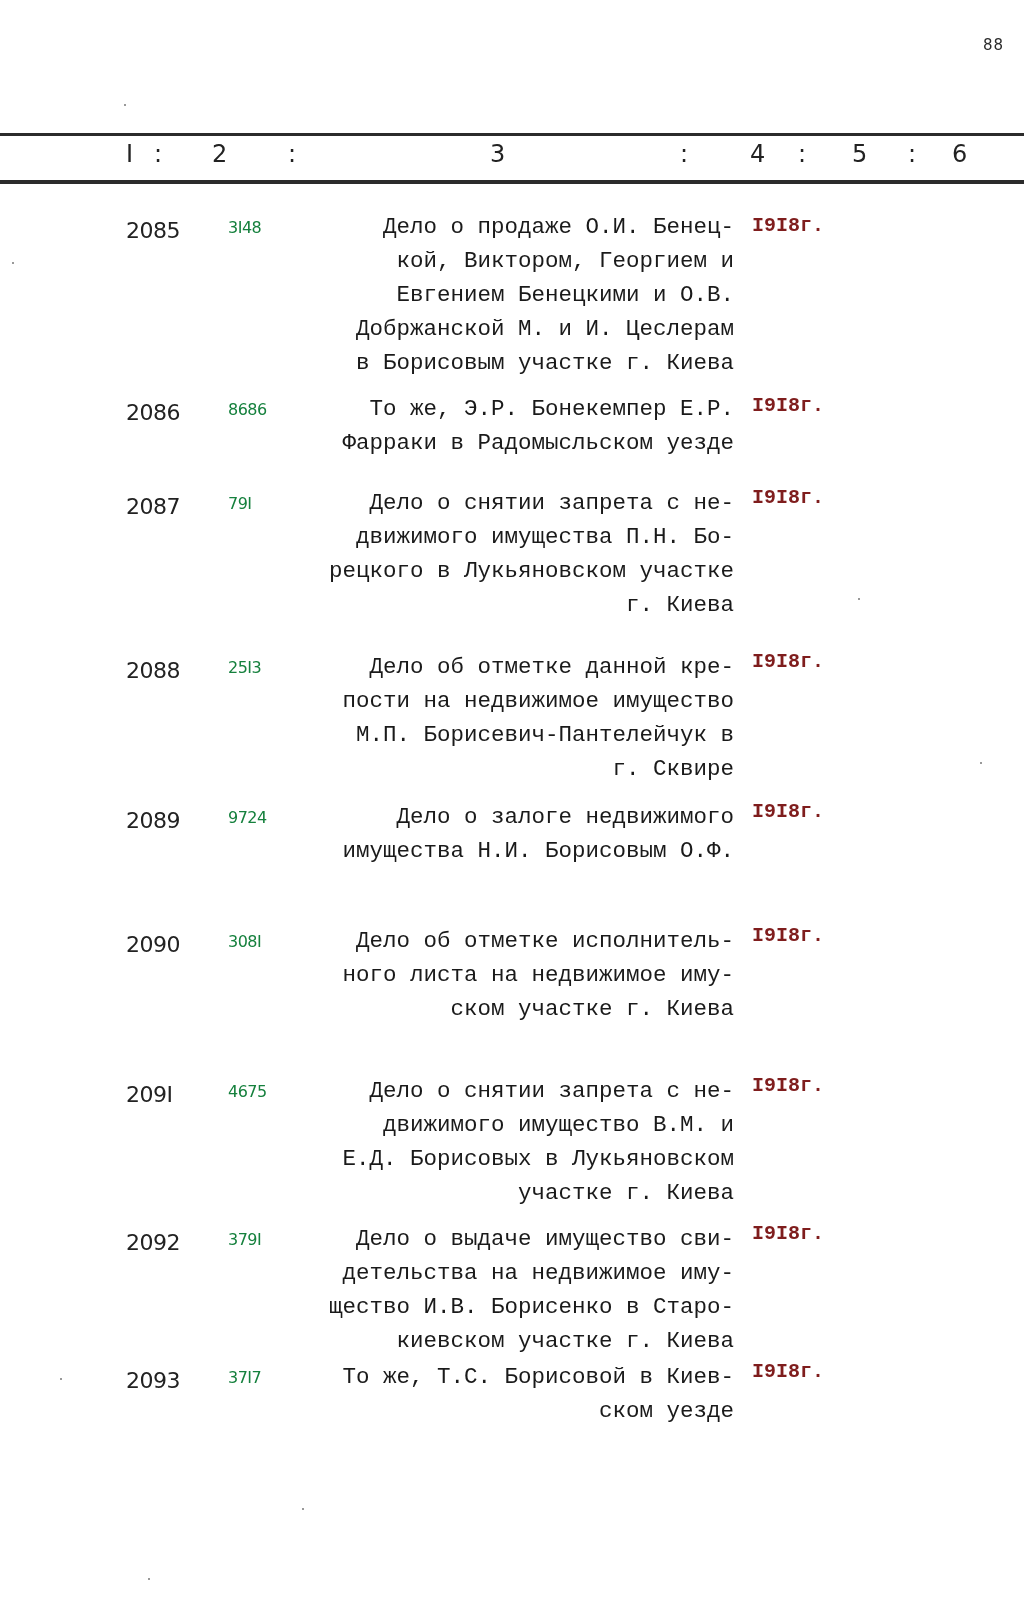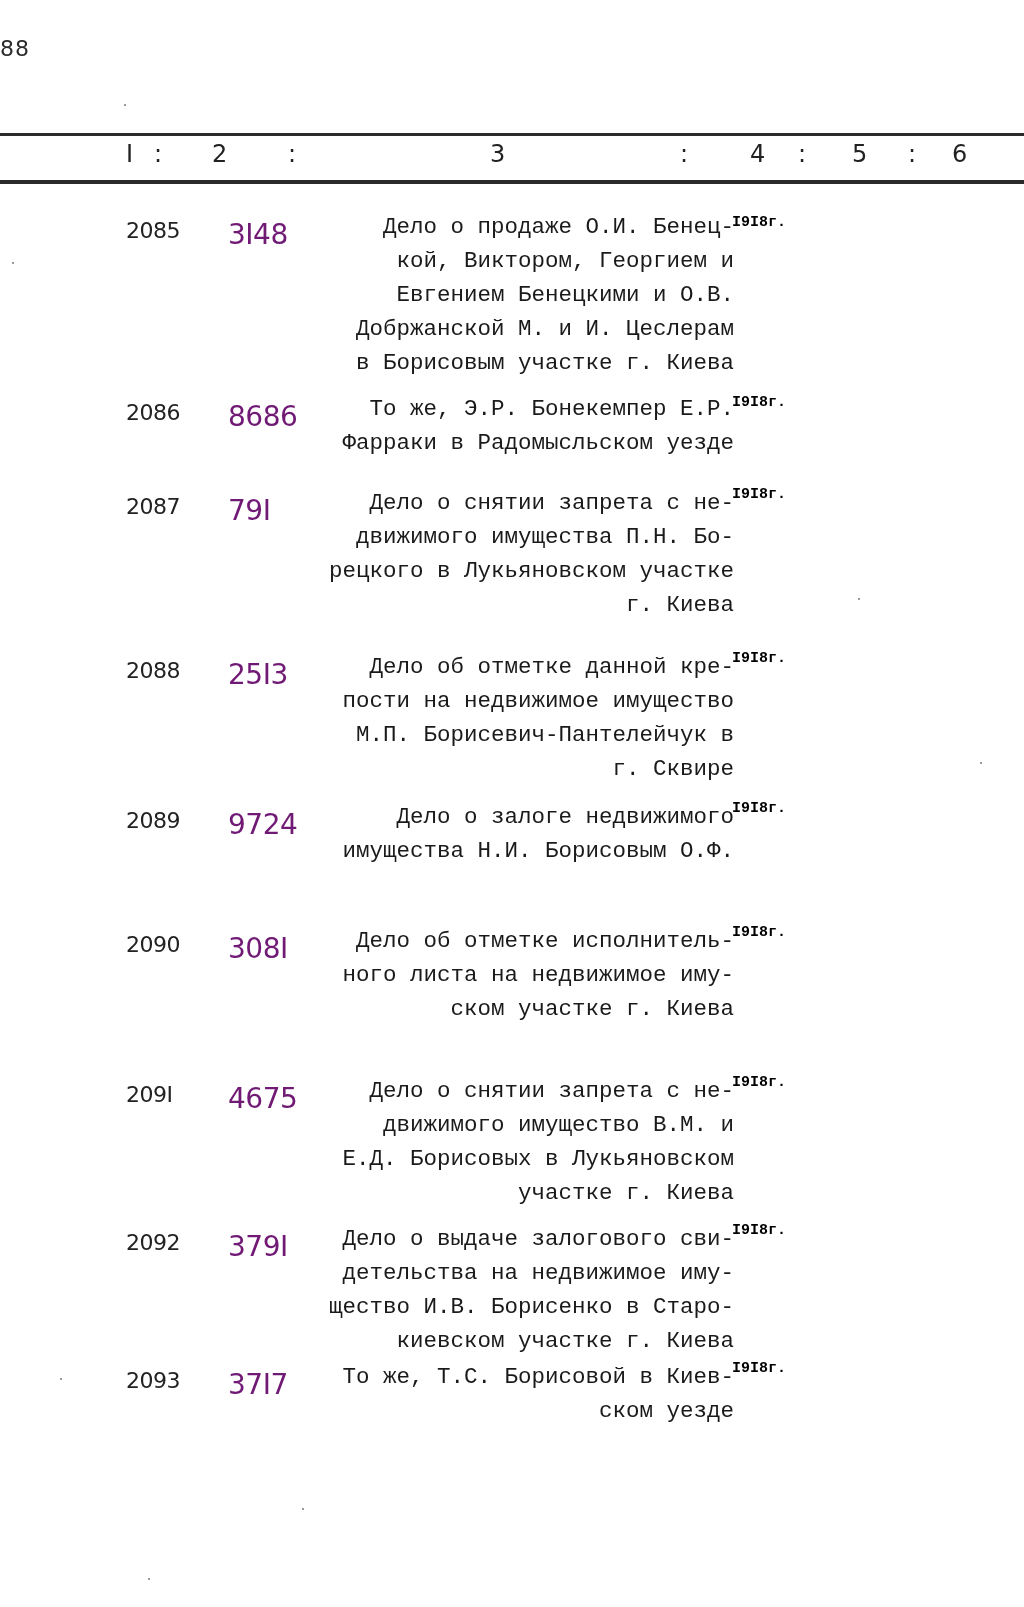--- a/index.html
+++ b/index.html
@@ -3,52 +3,52 @@
   <meta charset="utf-8">
   <style>
     html, body { margin: 0; padding: 0; background: #ffffff; }
     body {
       width: 1024px; height: 1607px; position: relative; overflow: hidden;
       font-family: "Liberation Mono", "DejaVu Sans Mono", monospace;
       color: #1a1a1a;
     }
     .page-number {
       position: absolute; left: 0; width: 1004px; top: 36px;
-      text-align: left; font-family: "DejaVu Sans", sans-serif;
-      font-size: 22px; color: #2a2a2a; letter-spacing: 1px;
+      text-align: right; font-family: "DejaVu Sans", sans-serif;
+      font-size: 15px; color: #2a2a2a; letter-spacing: 1px;
     }
     .rule {
       position: absolute; left: 0; width: 1024px; height: 3px;
       background: #2b2b2b;
     }
     .rule.top { top: 133px; }
     .rule.bottom { top: 180px; height: 4px; }
     .col-header { position: absolute; top: 140px; height: 34px; left: 0; width: 1024px; font-family: "DejaVu Sans", sans-serif; font-size: 24px; color: #222; }
     .col-header span { position: absolute; top: 0; }
     .entries { position: absolute; left: 0; top: 0; width: 1024px; }
     .entry { position: absolute; left: 0; width: 1024px; }
     .entry .num {
       position: absolute; left: 126px; font-family: "DejaVu Sans", sans-serif;
       font-size: 22px; letter-spacing: -0.5px; color: #222;
     }
     .entry .inv {
       position: absolute; left: 228px; font-family: "DejaVu Sans", sans-serif;
-      font-size: 28px; letter-spacing: -0.5px; color: #701a75;
+      font-size: 16px; letter-spacing: -0.5px; color: #15803d;
     }
     .entry .title {
       position: absolute; left: 314px; width: 420px;
       font-size: 22.5px; line-height: 34px; color: #1a1a1a;
       font-family: "Liberation Mono", "DejaVu Sans Mono", monospace;
       text-align: right;
     }
     .entry .title .line { display: block; white-space: pre; }
     .entry .year {
-      position: absolute; left: 732px; font-size: 15px;
+      position: absolute; left: 752px; font-size: 20px;
       font-family: "Liberation Mono", "DejaVu Sans Mono", monospace;
-      color: #000000; font-weight: bold;
+      color: #7f1d1d; font-weight: bold;
     }
     .speck { position: absolute; width: 2px; height: 2px; background: #777; border-radius: 1px; }
   </style>
 </head>
 <body>
 
 <div class="page-number">88</div>
 
 <div class="rule top"></div>
 <div class="col-header">
@@ -145,21 +145,21 @@
       <span class="line">Е.Д. Борисовых в Лукьяновском</span>
       <span class="line">участке г. Киева</span>
     </div>
     <span class="year" style="top:-8px">I9I8г.</span>
   </div>
 
   <div class="entry" style="top:1230px">
     <span class="num">2092</span>
     <span class="inv">379I</span>
     <div class="title" style="top:-8px">
-      <span class="line">Дело о выдаче залогового сви-</span>
+      <span class="line">Дело о выдаче имущество сви-</span>
       <span class="line">детельства на недвижимое иму-</span>
       <span class="line">щество И.В. Борисенко в Старо-</span>
       <span class="line">киевском участке г. Киева</span>
     </div>
     <span class="year" style="top:-8px">I9I8г.</span>
   </div>
 
   <div class="entry" style="top:1368px">
     <span class="num">2093</span>
     <span class="inv">37I7</span>

